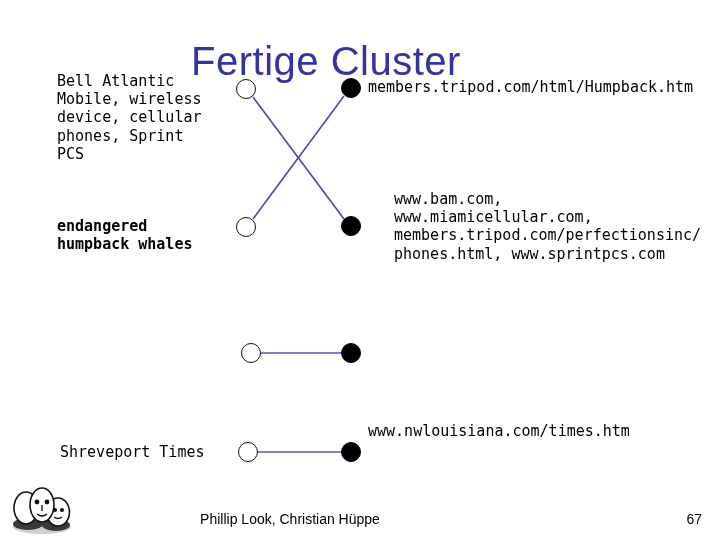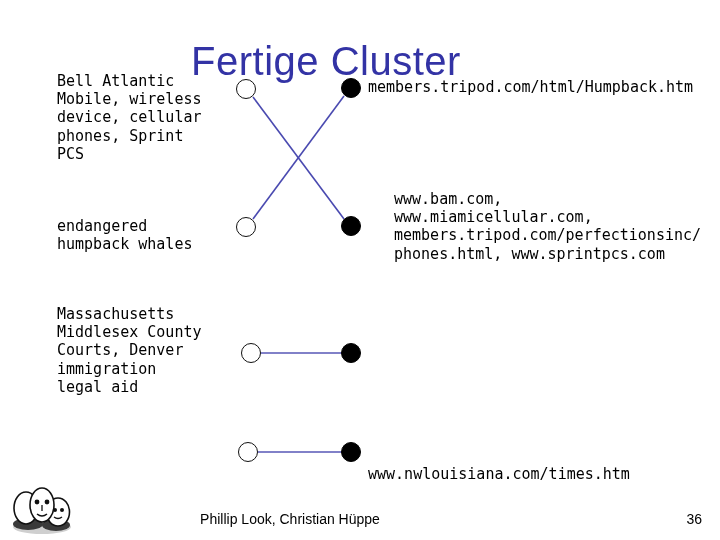--- a/index.html
+++ b/index.html
@@ -114,43 +114,39 @@
 
   <div class="mono-label left-label" style="left:57px; top:72px;">Bell Atlantic
 Mobile, wireless
 device, cellular
 phones, Sprint
 PCS</div>
   <div class="node open" style="left:236px; top:79px;"></div>
   <div class="node filled" style="left:341px; top:78px;"></div>
   <div class="mono-label right-label" style="left:368px; top:78px;">members.tripod.com/html/Humpback.htm</div>
 
-  <div class="mono-label left-label" style="left:57px; top:217px;">endangered
+  <div class="mono-label left-label" style="left:57px; top:217px;font-weight:bold;">endangered
 humpback whales</div>
   <div class="node open" style="left:236px; top:217px;"></div>
   <div class="node filled" style="left:341px; top:216px;"></div>
   <div class="mono-label right-label" style="left:368px; top:190px;margin-left:26px;">www.bam.com,
 www.miamicellular.com,
 members.tripod.com/perfectionsinc/
 phones.html, www.sprintpcs.com</div>
 
-  <div class="mono-label left-label" style="left:57px; top:305px;">Massachusetts
-Middlesex County
-Courts, Denver
-immigration
-legal aid</div>
   <div class="node open" style="left:241px; top:343px;"></div>
   <div class="node filled" style="left:341px; top:343px;"></div>
 
+  <div class="mono-label left-label" style="left:60px; top:443px;">Shreveport Times</div>
   <div class="node open" style="left:238px; top:442px;"></div>
   <div class="node filled" style="left:341px; top:442px;"></div>
-  <div class="mono-label right-label" style="left:368px; top:465px;">www.nwlouisiana.com/times.htm</div>
+  <div class="mono-label right-label" style="left:368px; top:422px;">www.nwlouisiana.com/times.htm</div>
 
   <div id="footer-author">Phillip Look, Christian Hüppe</div>
-  <div id="footer-page">36</div>
+  <div id="footer-page">67</div>
 
   <svg id="corner-logo" viewBox="0 0 72 56" xmlns="http://www.w3.org/2000/svg">
     <ellipse cx="36" cy="47" rx="29" ry="7" fill="#cfcfcf"></ellipse>
     <ellipse cx="22" cy="44" rx="15" ry="6" fill="#3a3a3a"></ellipse>
     <ellipse cx="50" cy="45" rx="14" ry="6" fill="#3a3a3a"></ellipse>
 
     <ellipse cx="20" cy="28" rx="12" ry="16" fill="#ffffff" stroke="#111111" stroke-width="1.6"></ellipse>
 
     <ellipse cx="52" cy="32" rx="11.5" ry="14" fill="#ffffff" stroke="#111111" stroke-width="1.6"></ellipse>
     <circle cx="49" cy="30" r="2" fill="#111111"></circle>

